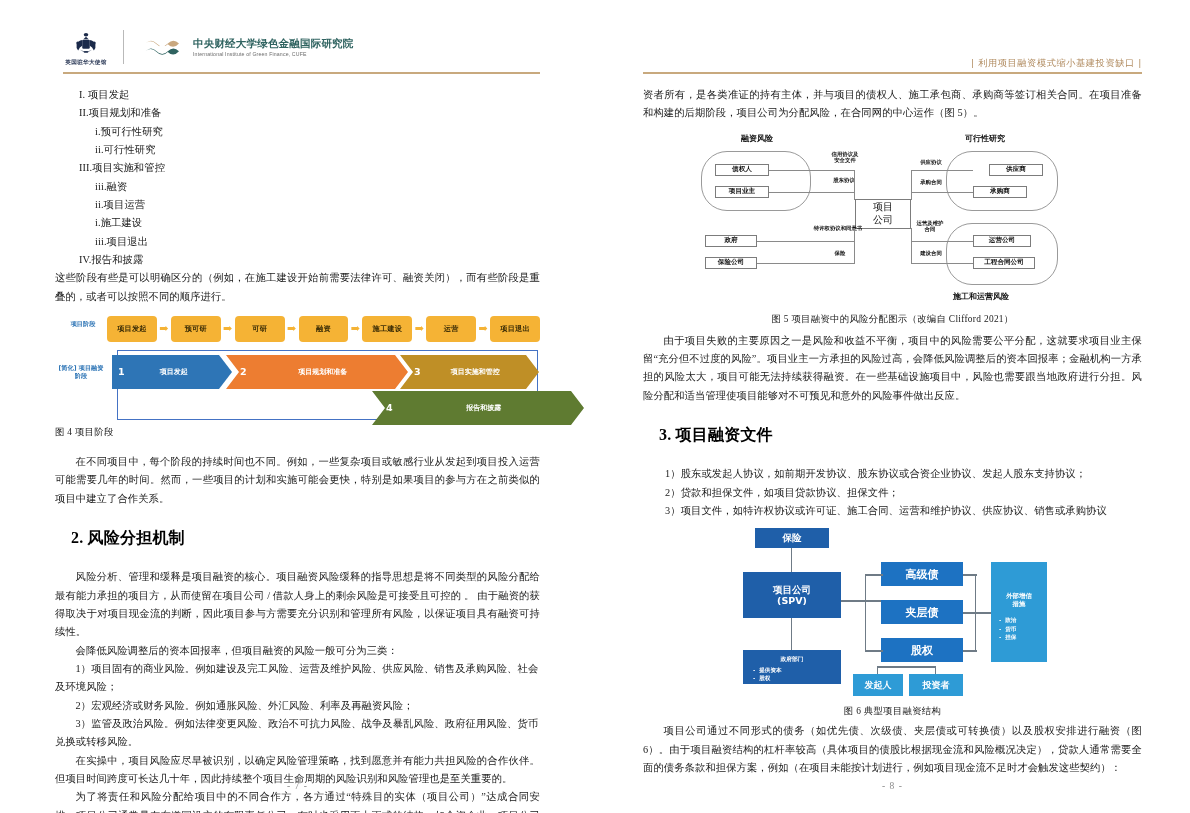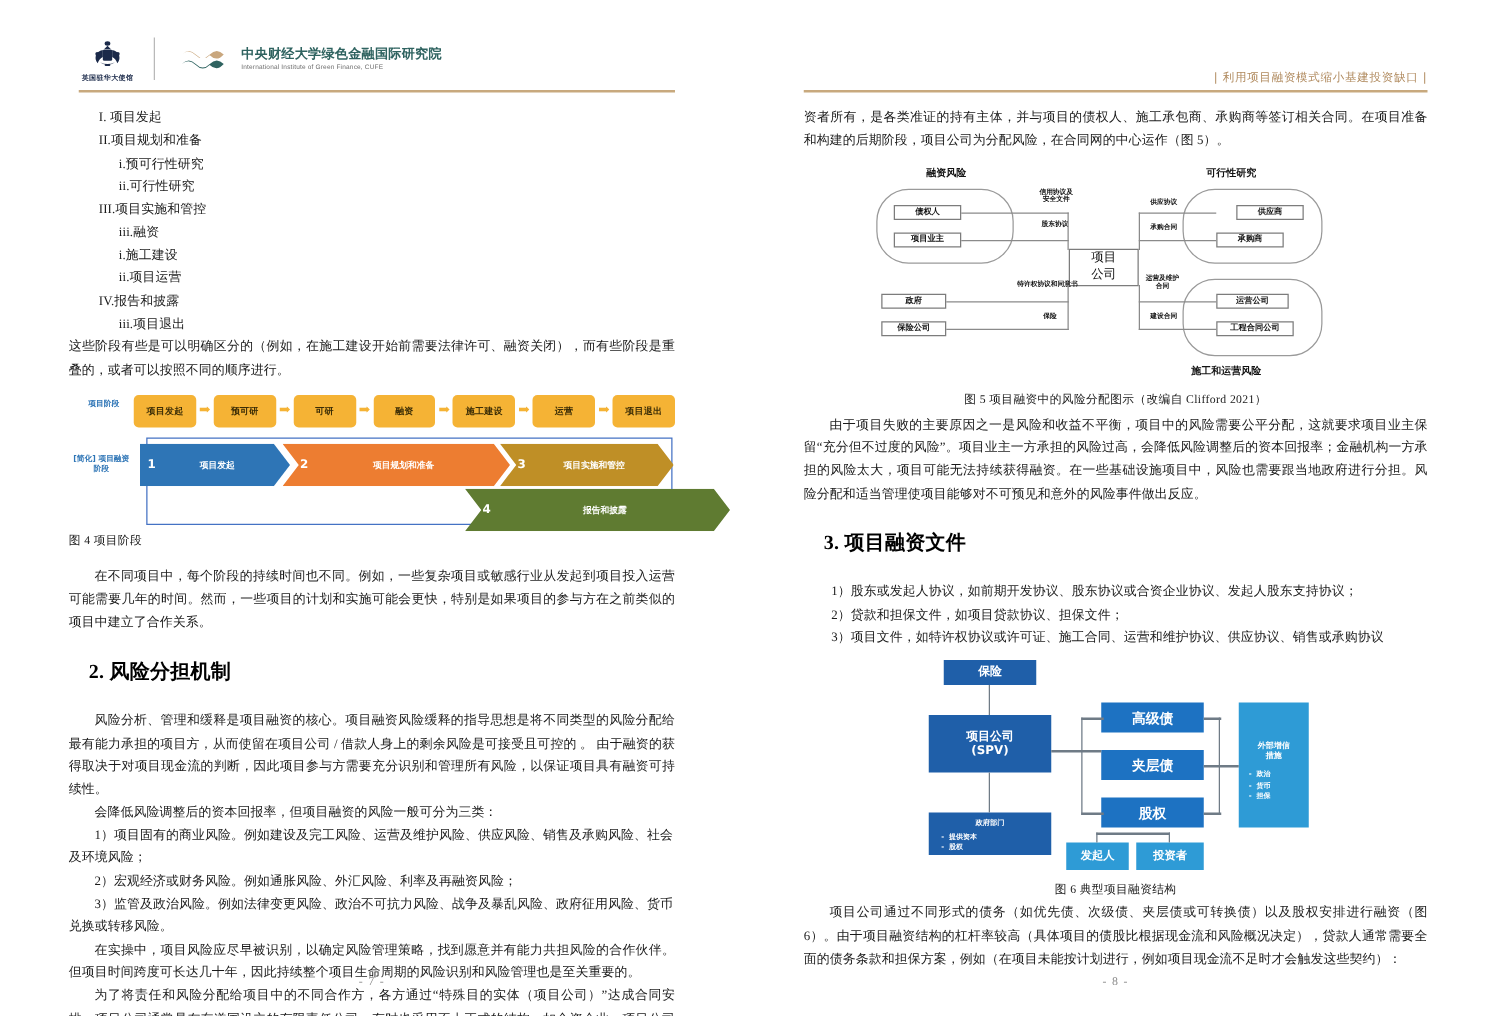--- a/index.html
+++ b/index.html
@@ -122,24 +122,24 @@
       <div class="hdr-rule"></div>
 
       <div class="body">
 
         <p class="roman"><span>I.</span>&nbsp;<span>项目发起</span></p>
         <p class="roman"><span>II.</span><span>项目规划和准备</span></p>
         <p class="roman lv2"><span>i.</span><span>预可行性研究</span></p>
         <p class="roman lv2"><span>ii.</span><span>可行性研究</span></p>
         <p class="roman"><span>III.</span><span>项目实施和管控</span></p>
         <p class="roman lv2"><span>iii.</span><span>融资</span></p>
+        <p class="roman lv2"><span>ii.</span><span>项目运营</span></p>
         <p class="roman lv2"><span>i.</span><span>施工建设</span></p>
-        <p class="roman lv2"><span>ii.</span><span>项目运营</span></p>
+        <p class="roman lv2"><span>iii.</span><span>项目退出</span></p>
         <p class="roman"><span>IV.</span><span>报告和披露</span></p>
-        <p class="roman lv2"><span>iii.</span><span>项目退出</span></p>
 
         <p class="noind">这些阶段有些是可以明确区分的（例如，在施工建设开始前需要法律许可、融资关闭），而有些阶段是重叠的，或者可以按照不同的顺序进行。</p>
 
         <div class="fig4">
           <div class="fig4-lbl a">项目阶段</div>
           <div class="fig4-lbl b">[简化] 项目融资阶段</div>
 
           <div class="chev-row">
             <div class="ph-box">项目发起</div>
             <div class="ph-arrow">➡</div>

